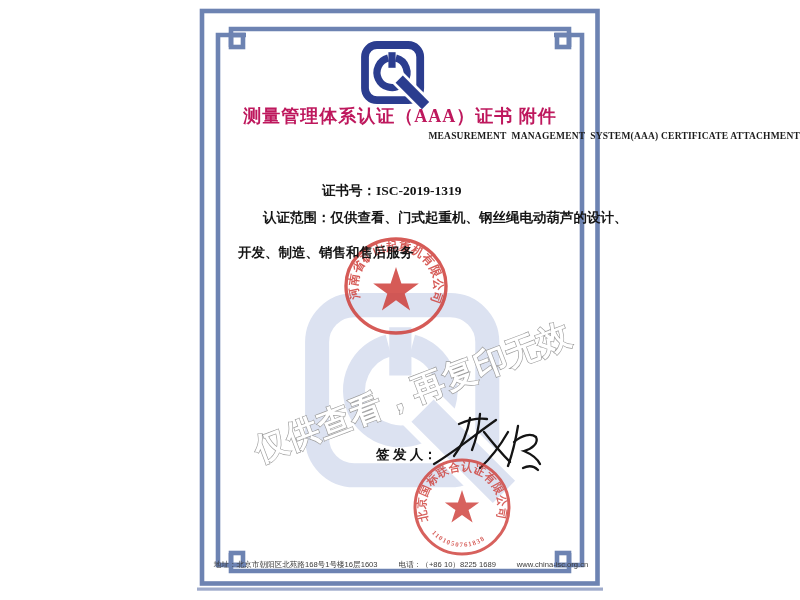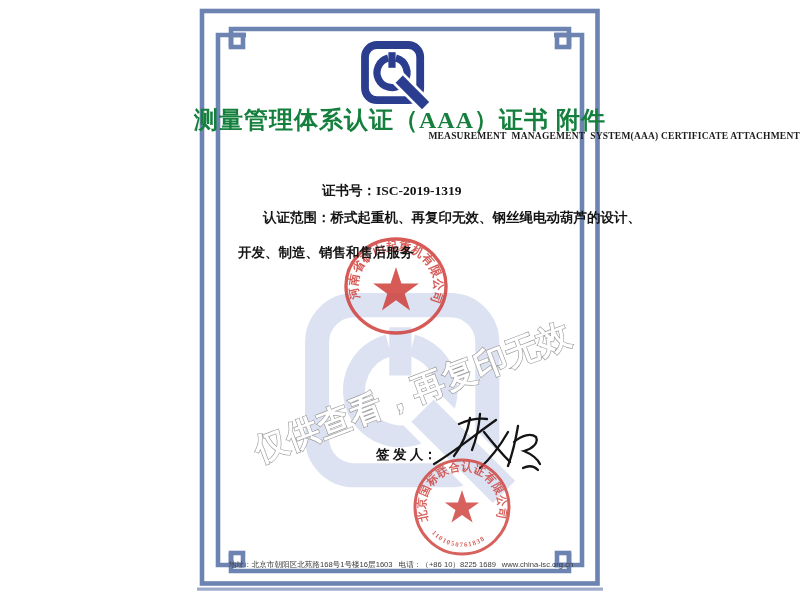--- a/index.html
+++ b/index.html
@@ -1,30 +1,30 @@
 <!DOCTYPE html>
 <html><head>
 <meta charset="utf-8">
 <style>
   html,body{margin:0;padding:0;background:#ffffff;}
   .page{position:relative;width:800px;height:600px;background:#ffffff;overflow:hidden;
         font-family:"Liberation Serif","DejaVu Serif",serif;color:#141414;}
   .layer{position:absolute;left:0;top:0;}
   .z1{z-index:1;} .z3{z-index:3;}
   .txt{position:absolute;z-index:2;white-space:nowrap;}
-  .title{left:0;right:0;top:104px;text-align:center;font-size:24px;font-weight:bold;
-         letter-spacing:1px;color:#15803d;}
+  .title{left:0;right:0;top:104px;text-align:center;font-size:18px;font-weight:bold;
+         letter-spacing:1px;color:#be185d;}
   .subtitle{left:0;right:0;top:131px;text-align:right;font-size:9.5px;font-weight:600;
             letter-spacing:0.2px;white-space:pre;color:#1c1c1c;}
   .certno{left:322px;top:182px;font-size:13.5px;font-weight:bold;}
   .scope1{left:263px;top:209px;font-size:13.5px;font-weight:bold;}
   .scope2{left:238px;top:244px;font-size:13.5px;font-weight:bold;}
   .issuer{left:376px;top:446px;font-size:13.5px;font-weight:bold;}
   .agency{left:387px;top:501px;font-size:12.5px;font-weight:bold;z-index:4;}
-  .footer{left:203px;top:560px;width:396px;display:flex;justify-content:center;gap:6px;
+  .footer{left:203px;top:560px;width:396px;display:flex;justify-content:center;gap:21px;
           font-family:"Liberation Sans","DejaVu Sans",sans-serif;
           font-size:7.6px;color:#3a3a3a;z-index:2;position:absolute;white-space:nowrap;}
   svg text{font-family:"Liberation Serif","DejaVu Serif",serif;}
 </style>
 </head>
 <body>
 
 <div class="page">
 
   <svg class="layer z1" width="800" height="600" viewBox="0 0 800 600">
@@ -78,21 +78,21 @@
       <path d="M 80,24 C 72,38 63,50 52,60"></path>
       <path d="M 90,18 C 88,30 85,44 80,58"></path>
       <path d="M 86,34 C 94,27 103,25 108,29 C 111,35 104,41 96,43 C 103,46 109,50 112,56"></path>
       <path d="M 95,60 C 101,57 106,58 110,62"></path>
     </g>
   </svg>
 
   <div class="txt title">测量管理体系认证（AAA）证书 附件</div>
   <div class="txt subtitle">MEASUREMENT  MANAGEMENT  SYSTEM(AAA) CERTIFICATE ATTACHMENT</div>
   <div class="txt certno">证书号：ISC-2019-1319</div>
-  <div class="txt scope1">认证范围：桥式起重机、再复印无效、钢丝绳电动葫芦的设计、</div>
+  <div class="txt scope1">认证范围：仅供查看、门式起重机、钢丝绳电动葫芦的设计、</div>
   <div class="txt scope2">开发、制造、销售和售后服务</div>
   <div class="txt issuer">签 发 人：</div>
   <div class="footer">
     <span>地址：北京市朝阳区北苑路168号1号楼16层1603</span>
     <span>电话：（+86 10）8225 1689</span>
     <span>www.china-isc.org.cn</span>
   </div>
 
   <svg class="layer z3" width="800" height="600" viewBox="0 0 800 600" style="pointer-events:none;">
     <defs>

